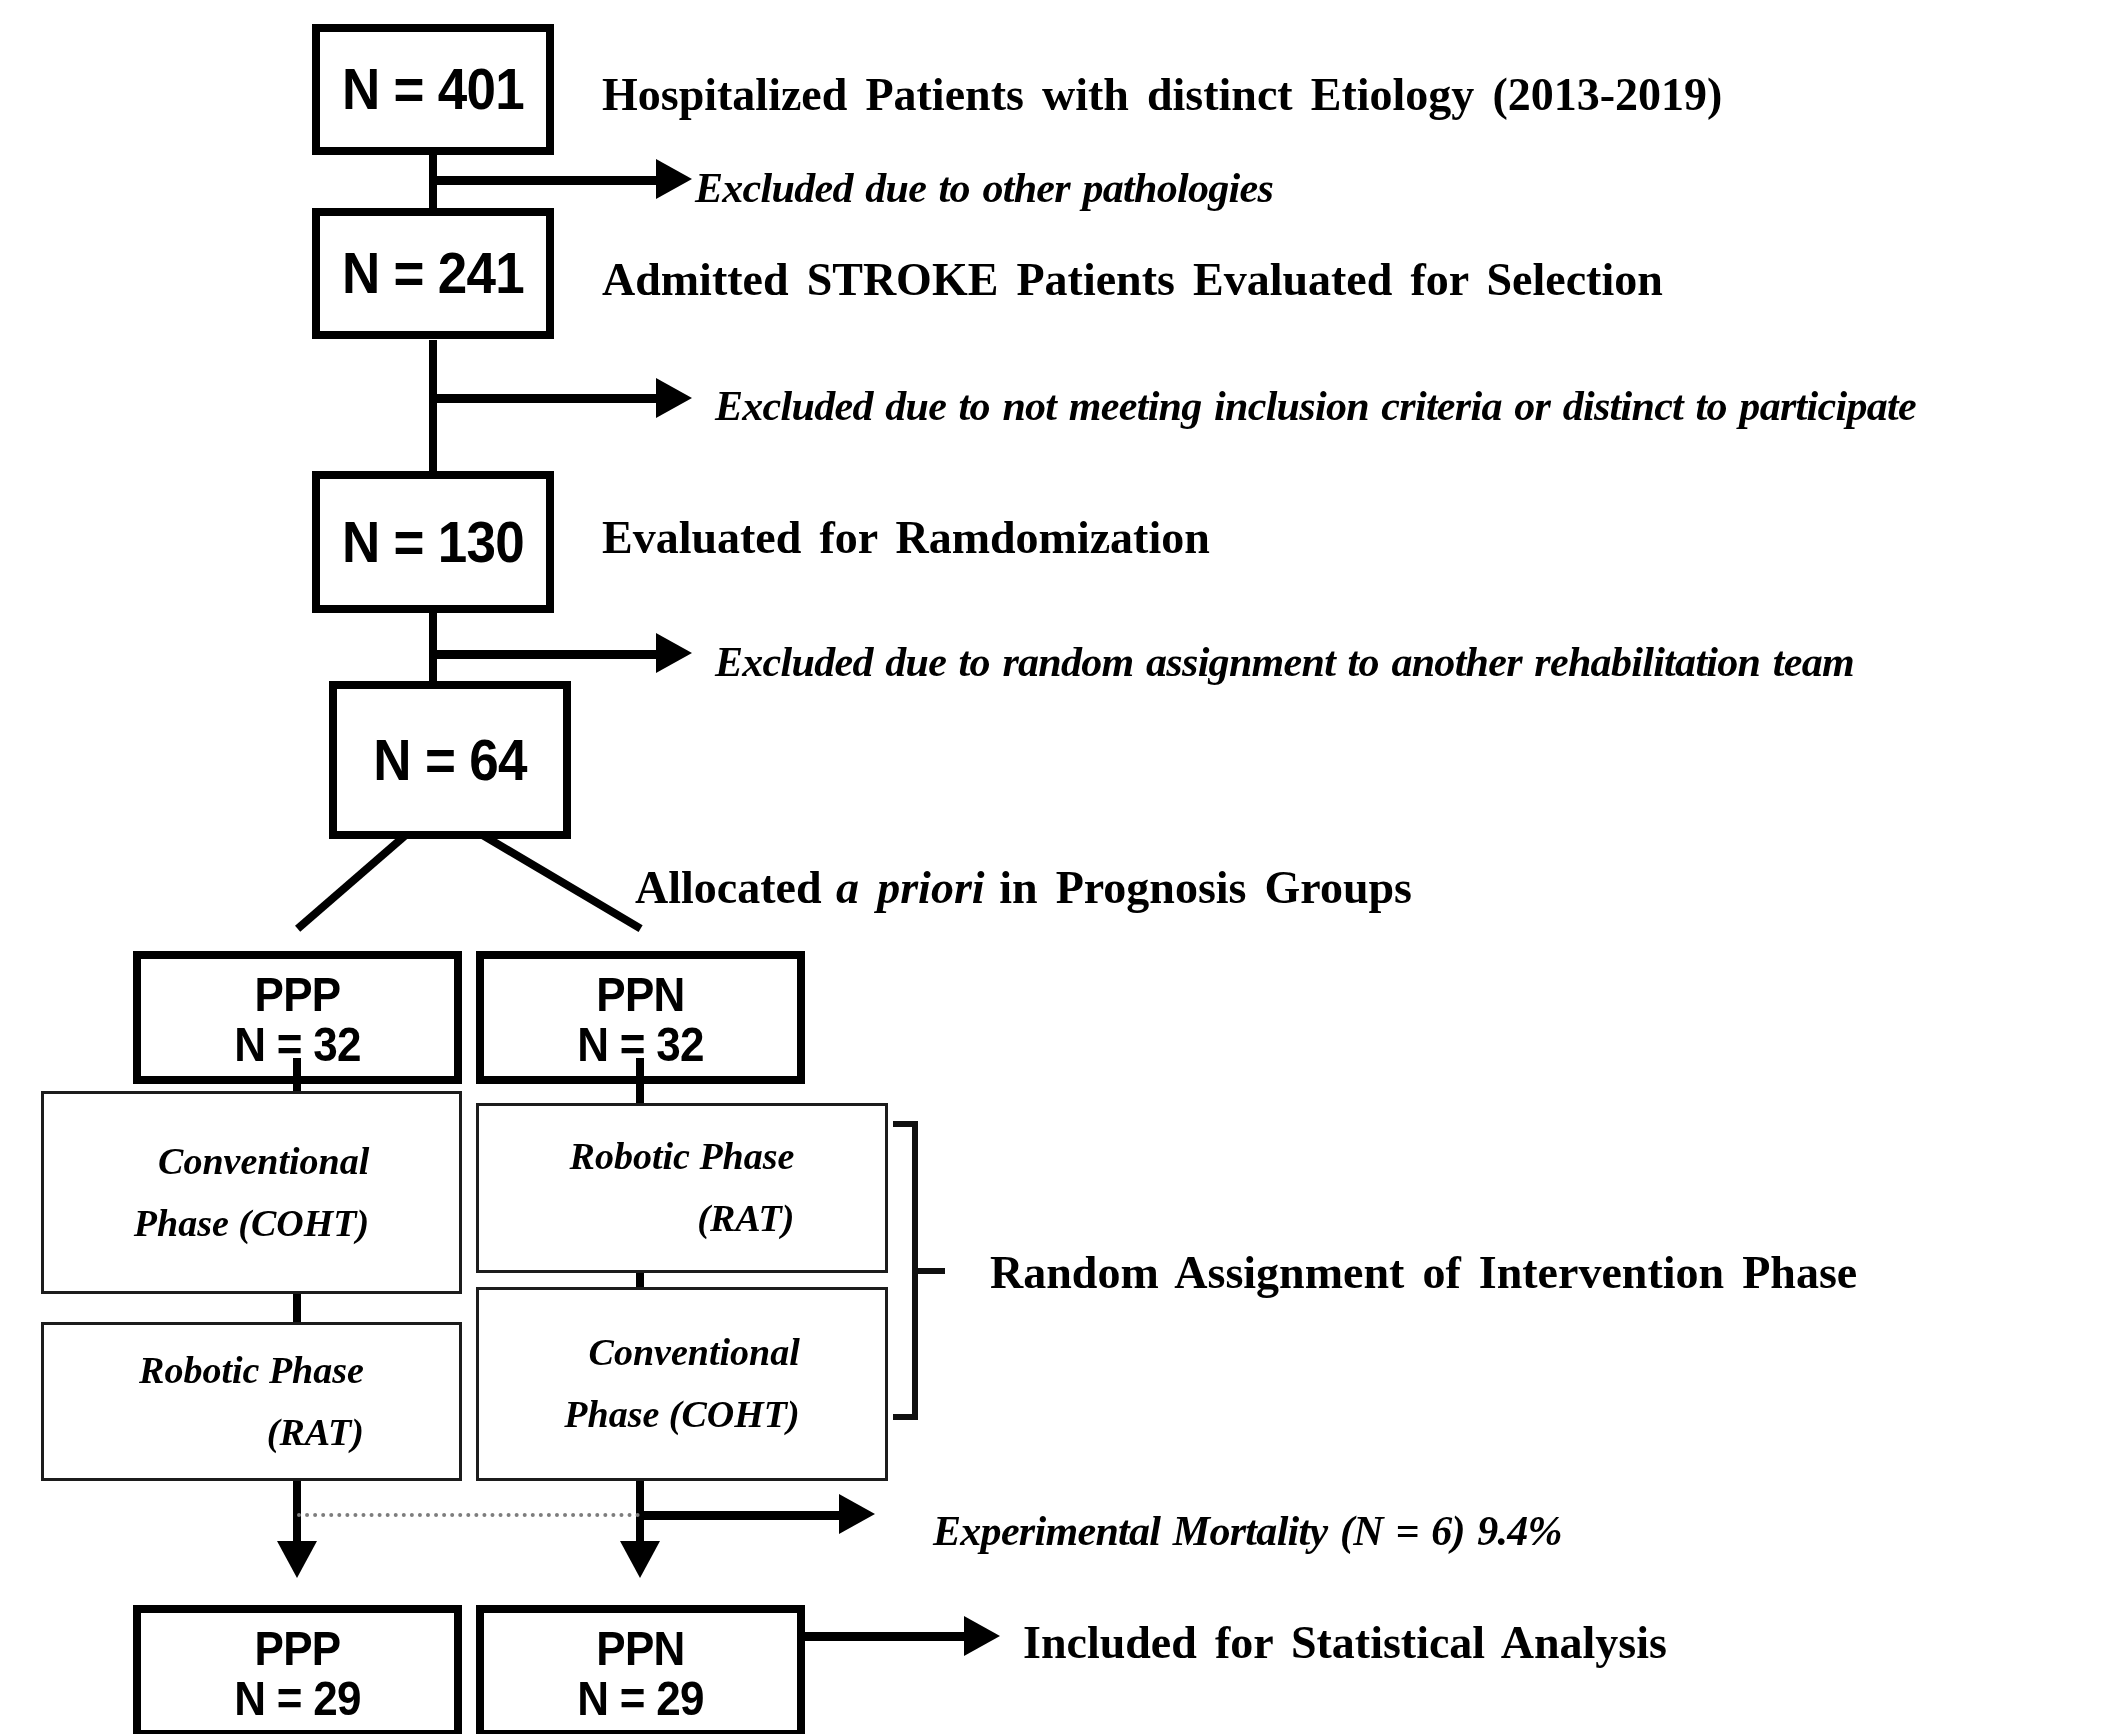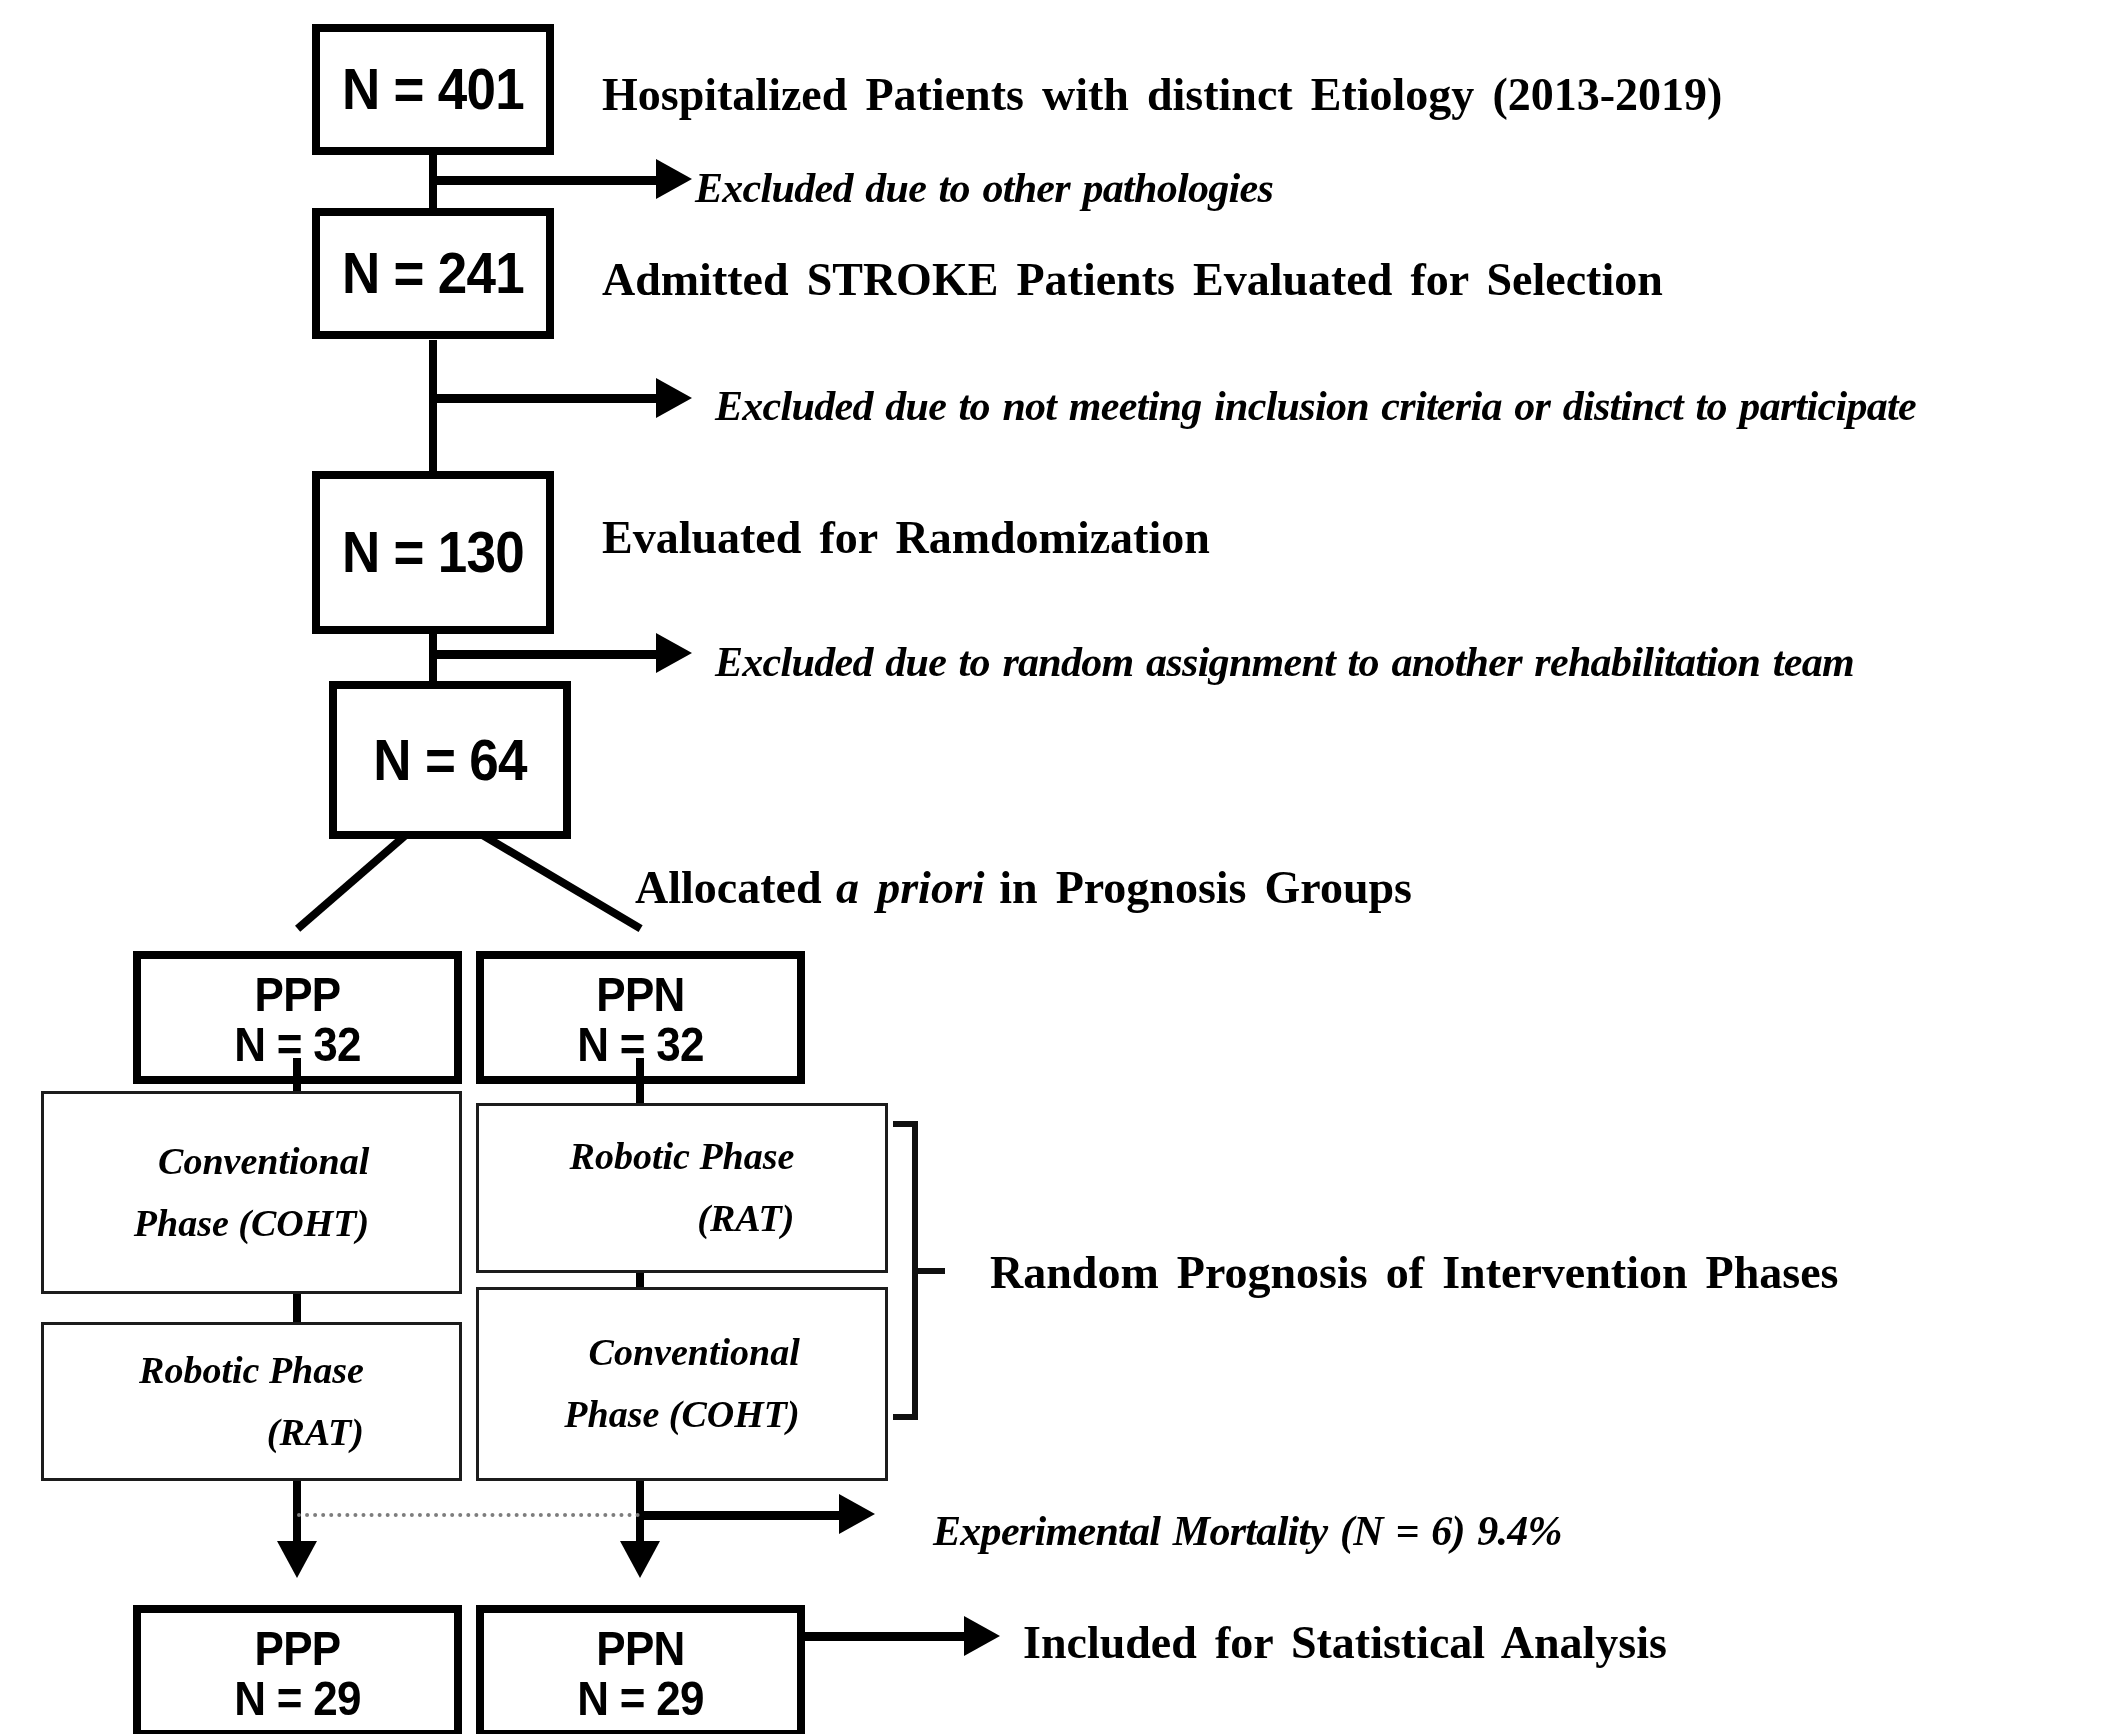--- a/index.html
+++ b/index.html
@@ -72,21 +72,21 @@
   <div class="box thick" style="left:312px;top:24px;width:242px;height:131px">
     <span class="nfont">N = 401</span>
   </div>
   <div class="label" style="left:602px;top:94px">Hospitalized Patients with distinct Etiology (2013-2019)</div>
 
   <div class="box thick" style="left:312px;top:208px;width:242px;height:131px">
     <span class="nfont">N = 241</span>
   </div>
   <div class="label" style="left:602px;top:279px">Admitted STROKE Patients Evaluated for Selection</div>
 
-  <div class="box thick" style="left:312px;top:471px;width:242px;height:163px">
+  <div class="box thick" style="left:312px;top:471px;width:242px;height:142px">
     <span class="nfont">N = 130</span>
   </div>
   <div class="label" style="left:602px;top:537px">Evaluated for Ramdomization</div>
 
   <div class="box thick" style="left:329px;top:681px;width:242px;height:158px">
     <span class="nfont">N = 64</span>
   </div>
 
   <div class="label" style="left:635px;top:887px">
     <span class="alloc">
@@ -132,21 +132,21 @@
     <div class="phase">
       <div>Conventional</div>
       <div>Phase (COHT)</div>
     </div>
   </div>
 
   <div class="brk" style="left:912px;top:1121px;width:6px;height:299px"></div>
   <div class="brk" style="left:893px;top:1121px;width:24.5px;height:6px"></div>
   <div class="brk" style="left:893px;top:1414px;width:24.5px;height:6px"></div>
   <div class="brk" style="left:918px;top:1268px;width:26.5px;height:6px"></div>
-  <div class="label" style="left:990px;top:1272px">Random Prognosis of Intervention Phases</div>
+  <div class="label" style="left:990px;top:1272px">Random Assignment of Intervention Phase</div>
 
   <div class="vline" style="left:293px;top:1481px;height:64px"></div>
   <div class="tri-down" style="left:277px;top:1541px"></div>
   <div class="vline" style="left:636px;top:1481px;height:64px"></div>
   <div class="tri-down" style="left:620px;top:1541px"></div>
 
   <div class="dash" style="left:297px;top:1513px;width:343px"></div>
   <div class="hline" style="left:640px;top:1511px;width:200px"></div>
   <div class="tri-right" style="left:839px;top:1494px"></div>
   <div class="label excl" style="left:933px;top:1531px">Experimental Mortality (N = 6) 9.4%</div>

